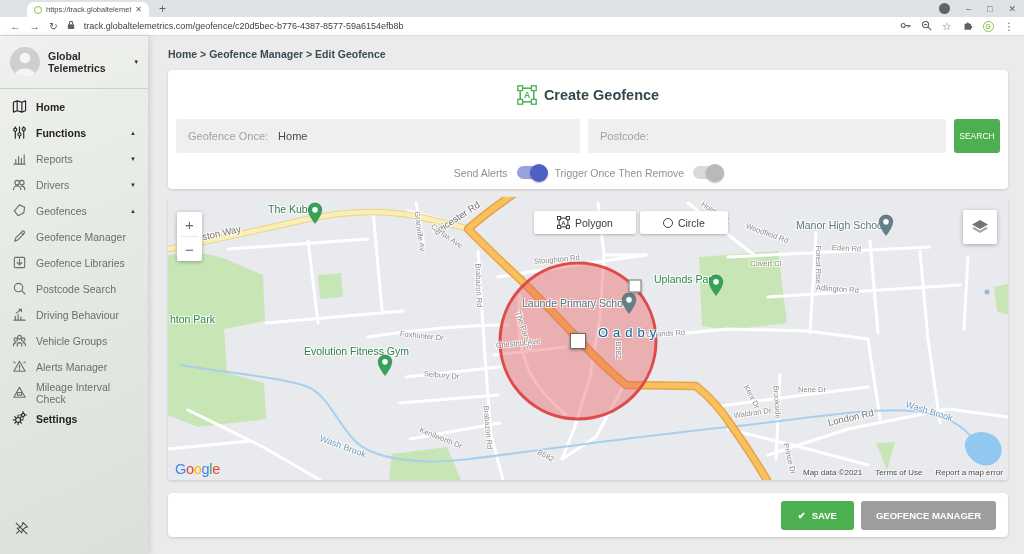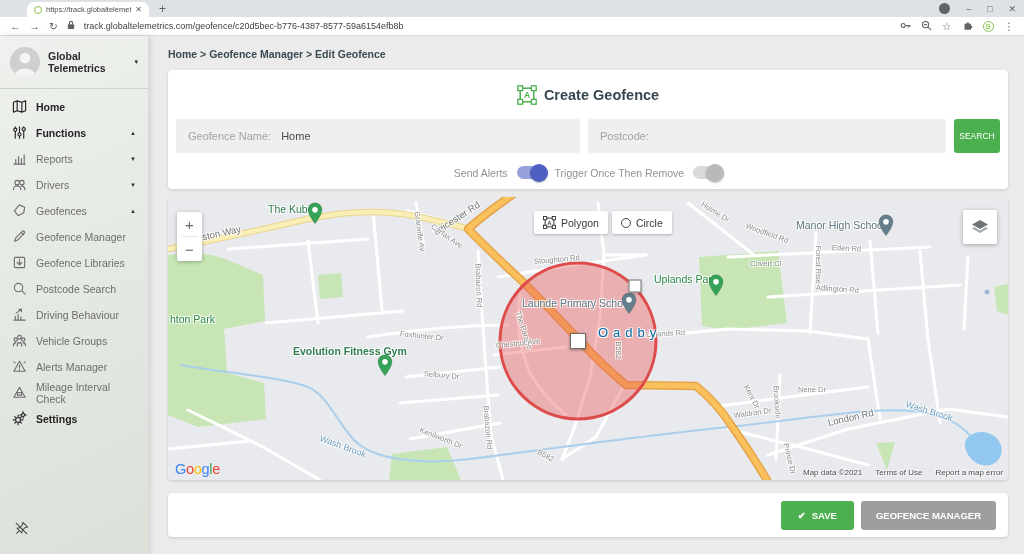--- a/index.html
+++ b/index.html
@@ -89,21 +89,21 @@
   .mpin.place svg path, .mpin.tree svg path { fill:#36a257; }
   .mpin.school svg path { fill:#647f8c; }
 
   .zoomctl { position:absolute; left:9px; top:15px; width:25px; background:#fff; border-radius:2px;
     box-shadow:0 1px 4px rgba(0,0,0,.3); z-index:4; }
   .zbtn { height:24px; display:flex; align-items:center; justify-content:center; font-size:15px;
     color:#666; cursor:pointer; }
   .zdiv { height:1px; background:#e6e6e6; margin:0 4px; }
   .shapebtns { position:absolute; left:366px; top:14px; display:flex; gap:4px; z-index:4; }
   .sbtn { background:#fff; border-radius:2px; box-shadow:0 1px 3px rgba(0,0,0,.25); display:flex;
-    align-items:center; gap:5px; padding:5px 9px; font-size:10.5px; color:#3a3a3a; cursor:pointer; }
+    align-items:center; gap:5px; padding:5px 23px; font-size:10.5px; color:#3a3a3a; cursor:pointer; }
   .circ-ic { width:10px; height:10px; border:1.5px solid #444; border-radius:50%; display:inline-block; }
   .layersbtn { position:absolute; right:11px; top:13px; width:34px; height:34px; background:#fff;
     border-radius:2px; box-shadow:0 1px 4px rgba(0,0,0,.3); display:flex; align-items:center;
     justify-content:center; z-index:4; cursor:pointer; }
   .handle { position:absolute; background:#fff; border:1px solid #6b6b6b; box-shadow:0 1px 3px rgba(0,0,0,.35);
     z-index:3; transform:translate(-50%,-50%); }
   .handle.center { width:16px; height:16px; }
   .handle.edge { width:13px; height:13px; }
   .glogo { position:absolute; left:7px; bottom:3px; font-size:14.5px; font-weight:500; z-index:3;
     letter-spacing:-0.3px; }
@@ -357,21 +357,21 @@
           <rect x="0.8" y="0.8" width="4.8" height="4.8" fill="#fff" stroke="#4caf50" stroke-width="1.3"></rect>
           <rect x="14.4" y="0.8" width="4.8" height="4.8" fill="#fff" stroke="#4caf50" stroke-width="1.3"></rect>
           <rect x="0.8" y="14.4" width="4.8" height="4.8" fill="#fff" stroke="#4caf50" stroke-width="1.3"></rect>
           <rect x="14.4" y="14.4" width="4.8" height="4.8" fill="#fff" stroke="#4caf50" stroke-width="1.3"></rect>
           <text x="10" y="13" text-anchor="middle" font-size="8.5" font-weight="bold" fill="#4caf50">A</text>
         </svg>
         <span>Create Geofence</span>
       </div>
       <div class="frow">
         <div class="field fname">
-          <span class="flabel">Geofence Name:</span>
+          <span class="flabel">Geofence Once:</span>
           <span class="fvalue">Home</span>
         </div>
         <div class="field fpost">
           <span>Postcode:</span>
         </div>
         <button class="fsearch">SEARCH</button>
       </div>
       <div class="trow">
         <span>Send Alerts</span>
         <span class="tgl on">
@@ -456,21 +456,21 @@
           <span class="mlabel road" style="left: 366px; top: 60px; transform: rotate(-5deg);">Stoughton Rd</span>
           <span class="mlabel road" style="left: 350px; top: 110px; transform: rotate(72deg);">The Parade</span>
           <span class="mlabel road" style="left: 450px; top: 140px; transform: rotate(90deg);">B582</span>
           <span class="mlabel road" style="left: 370px; top: 250px; transform: rotate(28deg);">B582</span>
           <span class="mlabel road" style="left: 328px; top: 144px; transform: rotate(-6deg);">Chestnut Ave</span>
           <span class="mlabel road" style="left: 249px; top: 10px; transform: rotate(82deg);">Granville Av</span>
           <span class="mlabel road" style="left: 264px; top: 24px; transform: rotate(35deg);">Carfax Ave</span>
           <span class="mlabel road" style="left: 310px; top: 62px; transform: rotate(88deg);">Brabazon Rd</span>
           <span class="mlabel road" style="left: 318px; top: 204px; transform: rotate(85deg);">Brabazon Rd</span>
           <span class="mlabel park" style="left: 2px; top: 116px;">hton Park</span>
-          <span class="mlabel poi-green" style="left: 125px; top: 148px; font-weight: bold;">Evolution Fitness Gym</span>
+          <span class="mlabel poi-green" style="left: 136px; top: 148px;">Evolution Fitness Gym</span>
           <span class="mlabel road" style="left: 232px; top: 132px; transform: rotate(6deg);">Foxhunter Dr</span>
           <span class="mlabel road" style="left: 256px; top: 172px; transform: rotate(5deg);">Selbury Dr</span>
           <span class="mlabel road" style="left: 252px; top: 228px; transform: rotate(22deg);">Kenilworth Dr</span>
           <span class="mlabel water" style="left: 152px; top: 236px; transform: rotate(20deg);">Wash Brook</span>
           <span class="mlabel water" style="left: 738px; top: 202px; transform: rotate(17deg);">Wash Brook</span>
           <span class="mlabel road-lg" style="left: 660px; top: 220px; transform: rotate(-13deg);">London Rd</span>
           <span class="mlabel road" style="left: 566px; top: 214px; transform: rotate(-8deg);">Waldron Dr</span>
           <span class="mlabel road" style="left: 608px; top: 184px; transform: rotate(86deg);">Brookside</span>
           <span class="mlabel road" style="left: 578px; top: 184px; transform: rotate(62deg);">Kent Dr</span>
           <span class="mlabel road" style="left: 618px; top: 242px; transform: rotate(76deg);">Prince Dr</span>

